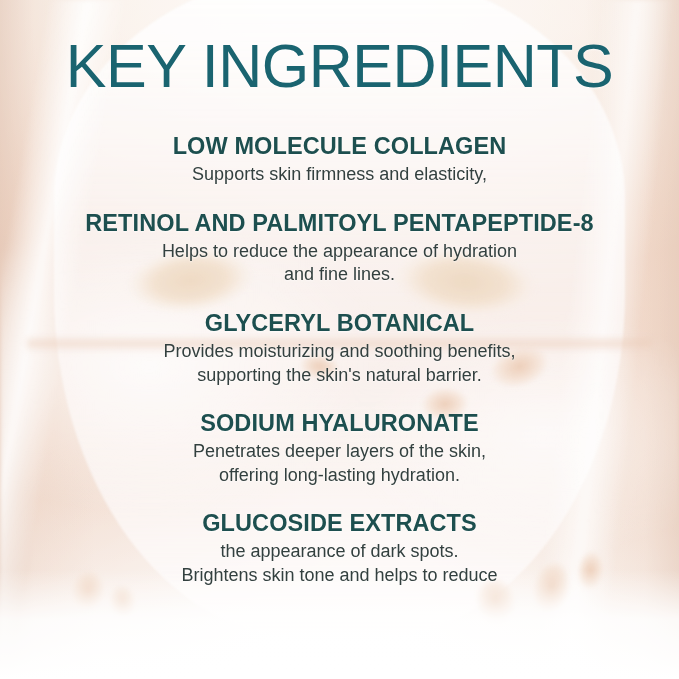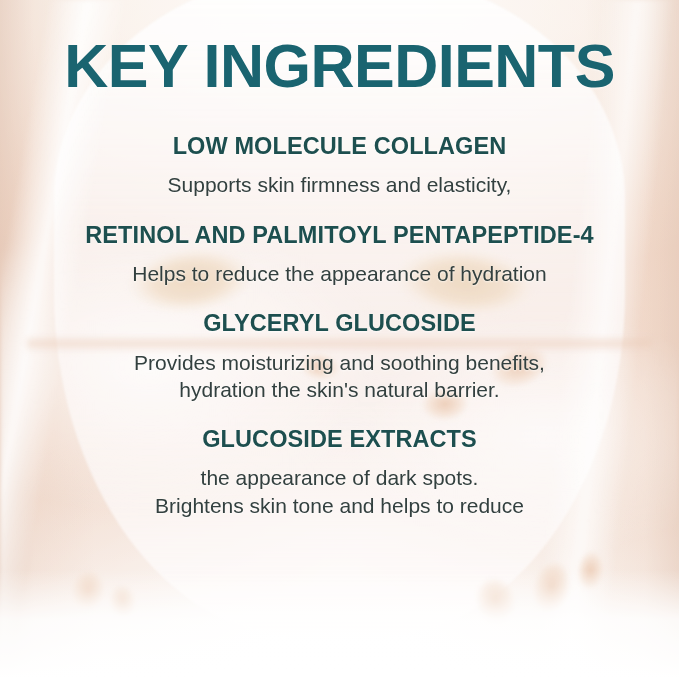--- a/index.html
+++ b/index.html
@@ -151,21 +151,21 @@
   }
 
   .poster-title {
     position: absolute;
     top: 36px;
     left: 0;
     right: 0;
     text-align: center;
     font-family: "Liberation Sans", sans-serif;
     font-size: 61px;
-    font-weight: 700;
+    font-weight: 400;
     letter-spacing: -0.5px;
     line-height: 1;
     color: #1a6470;
     text-shadow: 0 1px 2px rgba(255,255,255,0.65);
     white-space: nowrap;
   }
 
   .ingredients {
     position: absolute;
     top: 133px;
@@ -183,23 +183,23 @@
     font-size: 23.5px;
     font-weight: 700;
     letter-spacing: 0.1px;
     line-height: 1.12;
     color: #1d4f4f;
     text-shadow: 0 1px 2px rgba(255,255,255,0.7);
     white-space: nowrap;
   }
 
   .ing-desc {
-    margin-top: 12px;
-    font-family: "Liberation Sans", sans-serif;
-    font-size: 21px;
+    margin-top: 4px;
+    font-family: "Liberation Sans", sans-serif;
+    font-size: 18px;
     font-weight: 400;
     line-height: 1.30;
     color: #33403f;
     text-shadow: 0 1px 2px rgba(255,255,255,0.7);
   }
   .ing-desc .line { display: block; white-space: nowrap; }
 </style>
 </head>
 <body>
 
@@ -234,34 +234,42 @@
     <div class="ingredients">
 
       <div class="ingredient">
         <div class="ing-name">LOW MOLECULE COLLAGEN</div>
         <div class="ing-desc">
           <span class="line">Supports skin firmness and elasticity,</span>
         </div>
       </div>
 
       <div class="ingredient">
-        <div class="ing-name">RETINOL AND PALMITOYL PENTAPEPTIDE-4</div>
+        <div class="ing-name">RETINOL AND PALMITOYL PENTAPEPTIDE-8</div>
         <div class="ing-desc">
           <span class="line">Helps to reduce the appearance of hydration</span>
-        </div>
-      </div>
-
-      <div class="ingredient">
-        <div class="ing-name">GLYCERYL GLUCOSIDE</div>
+          <span class="line">and fine lines.</span>
+        </div>
+      </div>
+
+      <div class="ingredient">
+        <div class="ing-name">GLYCERYL BOTANICAL</div>
         <div class="ing-desc">
           <span class="line">Provides moisturizing and soothing benefits,</span>
-          <span class="line">hydration the skin's natural barrier.</span>
-        </div>
-      </div>
-
+          <span class="line">supporting the skin's natural barrier.</span>
+        </div>
+      </div>
+
+      <div class="ingredient">
+        <div class="ing-name">SODIUM HYALURONATE</div>
+        <div class="ing-desc">
+          <span class="line">Penetrates deeper layers of the skin,</span>
+          <span class="line">offering long-lasting hydration.</span>
+        </div>
+      </div>
 
       <div class="ingredient">
         <div class="ing-name">GLUCOSIDE EXTRACTS</div>
         <div class="ing-desc">
           <span class="line">the appearance of dark spots.</span>
           <span class="line">Brightens skin tone and helps to reduce</span>
         </div>
       </div>
 
     </div>

